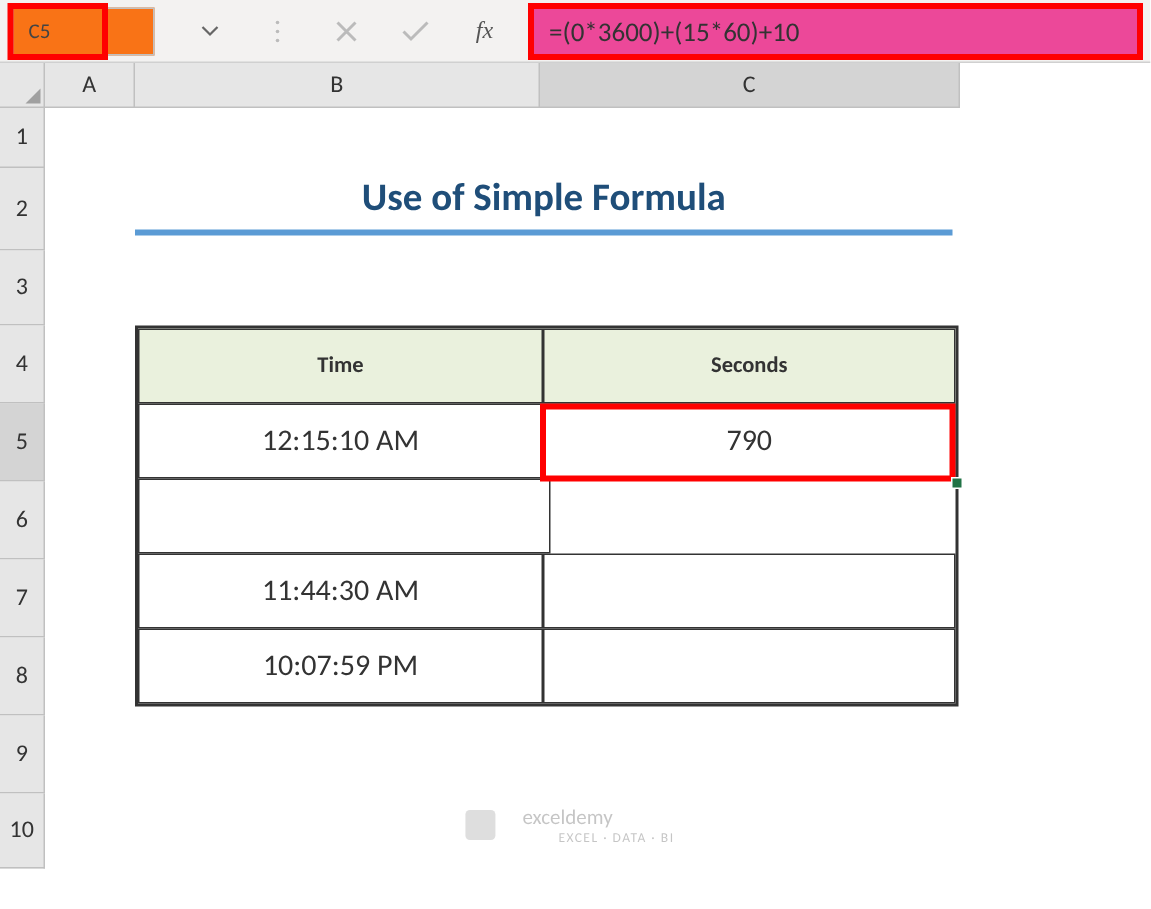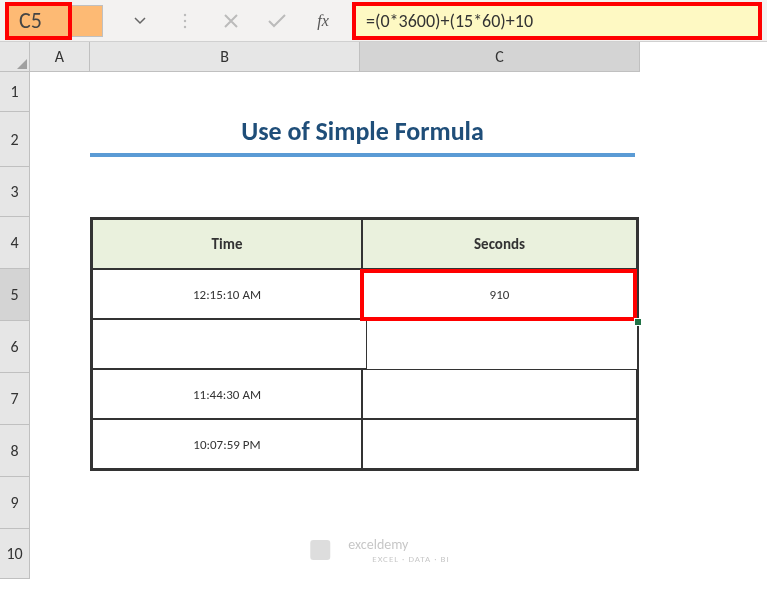--- a/index.html
+++ b/index.html
@@ -20,26 +20,26 @@
       align-items: center;
       height: 42px;
       background: #f3f2f1;
       border-bottom: 1px solid #d0d0d0;
       padding: 4px 8px;
       gap: 4px;
     }
     .name-box {
       width: 95px;
       height: 32px;
-      background: #fdba74;
+      background: #f97316;
       border: 1px solid #c0c0c0;
       display: flex;
       align-items: center;
       padding: 0 10px;
-      font-size: 22px;
+      font-size: 14px;
       color: #444;
       position: relative;
     }
     .name-box-highlight {
       position: absolute;
       top: -4px;
       left: -4px;
       right: 30px;
       bottom: -4px;
       border: 4px solid #ff0000;
@@ -71,21 +71,21 @@
     }
     .fx-icon {
       font-style: italic;
       font-size: 16px;
       color: #555;
       font-family: 'Times New Roman', serif;
     }
     .formula-input {
       flex: 1;
       height: 32px;
-      background: #fef9c3;
+      background: #ec4899;
       border: 1px solid #c0c0c0;
       padding: 0 10px;
       font-size: 18px;
       color: #333;
       display: flex;
       align-items: center;
       position: relative;
     }
     .formula-highlight {
       position: absolute;
@@ -185,21 +185,21 @@
     }
     .table-row {
       display: flex;
     }
     .table-cell {
       border: 1px solid #333;
       height: 50px;
       display: flex;
       align-items: center;
       justify-content: center;
-      font-size: 13px;
+      font-size: 20px;
       color: #333;
     }
     .th {
       background: #eaf1dd;
       font-weight: bold;
       font-size: 15px;
     }
     .col-time {
       width: 270px;
     }
@@ -310,21 +310,21 @@
       <div class="cells-area" style="width:700px;height:560px">
         <div class="title-cell">Use of Simple Formula</div>
 
         <div class="data-table">
           <div class="table-row">
             <div class="table-cell th col-time">Time</div>
             <div class="table-cell th col-seconds">Seconds</div>
           </div>
           <div class="table-row">
             <div class="table-cell col-time">12:15:10 AM</div>
-            <div class="table-cell col-seconds">910</div>
+            <div class="table-cell col-seconds">790</div>
           </div>
           <div class="table-row">
             <div class="table-cell col-seconds"></div>
           </div>
           <div class="table-row">
             <div class="table-cell col-time">11:44:30 AM</div>
             <div class="table-cell col-seconds"></div>
           </div>
           <div class="table-row">
             <div class="table-cell col-time">10:07:59 PM</div>

